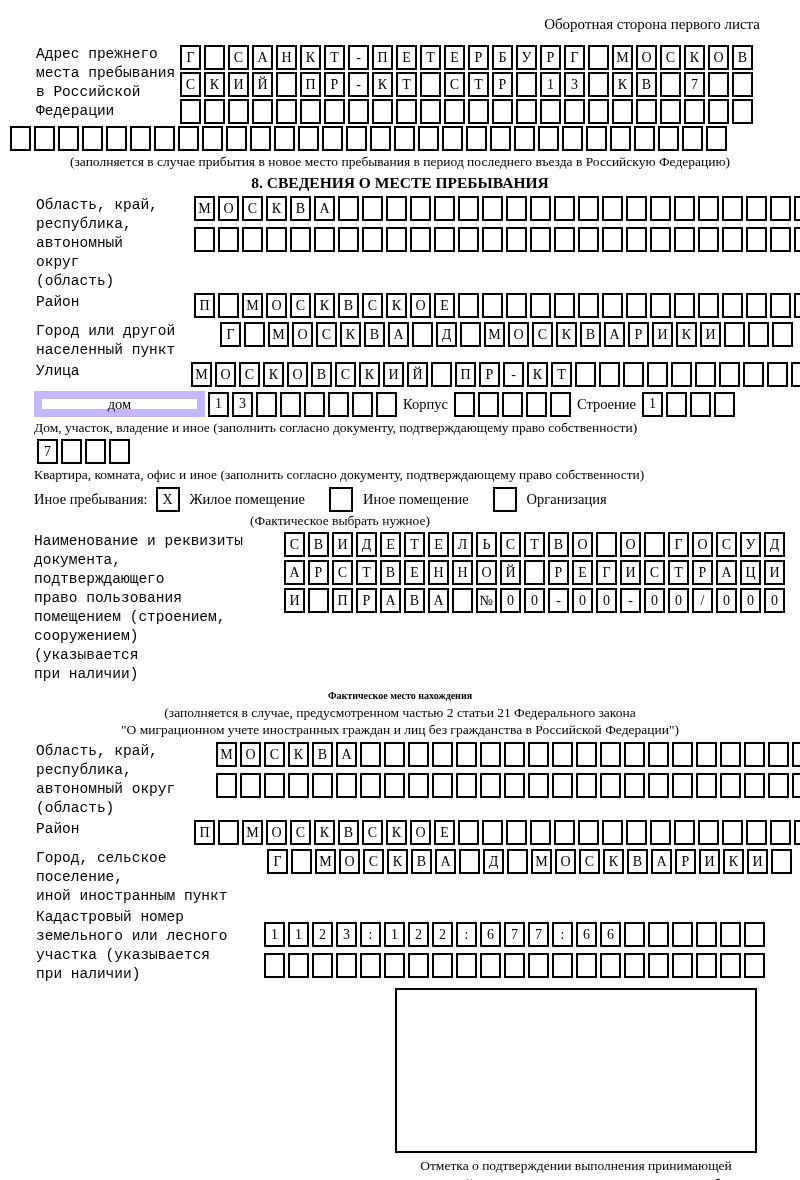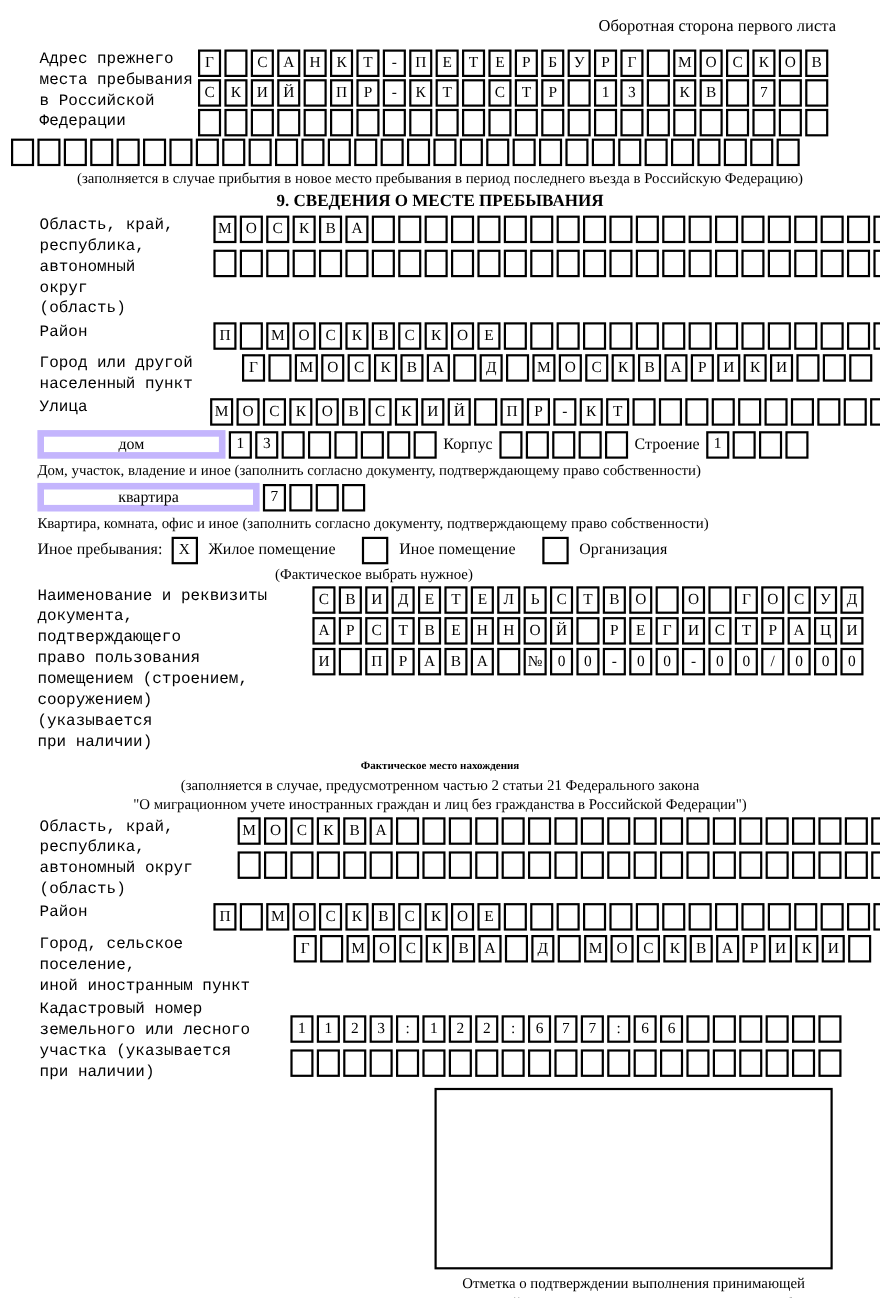--- a/index.html
+++ b/index.html
@@ -19,21 +19,21 @@
     border:2px solid #000;display:flex;align-items:center;justify-content:center;
     font-size:14px;background:#fff;
   }
   .w170{width:170px;} .w148{width:148px;} .w174{width:174px;} .w145{width:145px;}
   .w221{width:221px;} .w218{width:218px;}
   .note{font-size:13.5px;line-height:17px;}
   .center{text-align:center;}
   .h2{font-weight:bold;font-size:15.5px;text-align:center;margin:4px 0 4px 0;}
   .h3{font-weight:bold;font-size:10px;text-align:center;margin:6px 0 3px 0;}
   .label-box{
-    box-sizing:border-box;border:6px solid #c4b5fd;height:26px;
+    box-sizing:border-box;border:8px solid #c4b5fd;height:26px;
     display:flex;align-items:center;justify-content:center;font-size:14.5px;flex:0 0 auto;
   }
   .house-row{padding-left:24px;margin-bottom:2px;align-items:center;}
   .inline-lbl{margin:0 6px;line-height:26px;flex:0 0 auto;}
   .gap3{width:3px;flex:0 0 3px;}
   .stay-row{display:flex;align-items:center;padding-left:24px;margin-top:4px;}
   .stay-row .cb{width:24px;margin:0 10px 0 8px;}
   .stay-row .opt-lbl{margin-right:16px;}
   .doc-rows .boxes{margin-bottom:3px;}
   .stamp-wrap{margin-left:385px;margin-top:4px;}
@@ -159,21 +159,21 @@
     <span class="cell"></span>
     <span class="cell"></span>
     <span class="cell"></span>
     <span class="cell"></span>
     <span class="cell"></span>
     <span class="cell"></span>
     <span class="cell"></span>
   </div>
 <div class="note center">(заполняется в случае прибытия в новое место пребывания в период последнего въезда в Российскую Федерацию)</div>
 
-<div class="h2">9. СВЕДЕНИЯ О МЕСТЕ ПРЕБЫВАНИЯ</div>
+<div class="h2">8. СВЕДЕНИЯ О МЕСТЕ ПРЕБЫВАНИЯ</div>
 
 <div class="row mb2">
   <div class="lbl w148 lines">Область, край,
 республика,
 автономный
 округ (область)</div>
   <div>
     <div class="boxes" style="margin-bottom:6px;">
         <span class="cell">М</span>
         <span class="cell">О</span>
@@ -350,21 +350,20 @@
   <div class="boxes" style="margin-bottom:0;">
       <span class="cell">1</span>
       <span class="cell"></span>
       <span class="cell"></span>
       <span class="cell"></span>
     </div>
 </div>
 <div class="note" style="padding-left:24px;">Дом, участок, владение и иное (заполнить согласно документу, подтверждающему право собственности)</div>
 
 <div class="row house-row" style="margin-top:3px;">
-  <div class="label-box" style="width:202px;">квартира</div>
   <div class="gap3"></div>
   <div class="boxes" style="margin-bottom:0;">
       <span class="cell">7</span>
       <span class="cell"></span>
       <span class="cell"></span>
       <span class="cell"></span>
     </div>
 </div>
 <div class="note" style="padding-left:24px;">Квартира, комната, офис и иное (заполнить согласно документу, подтверждающему право собственности)</div>
 

